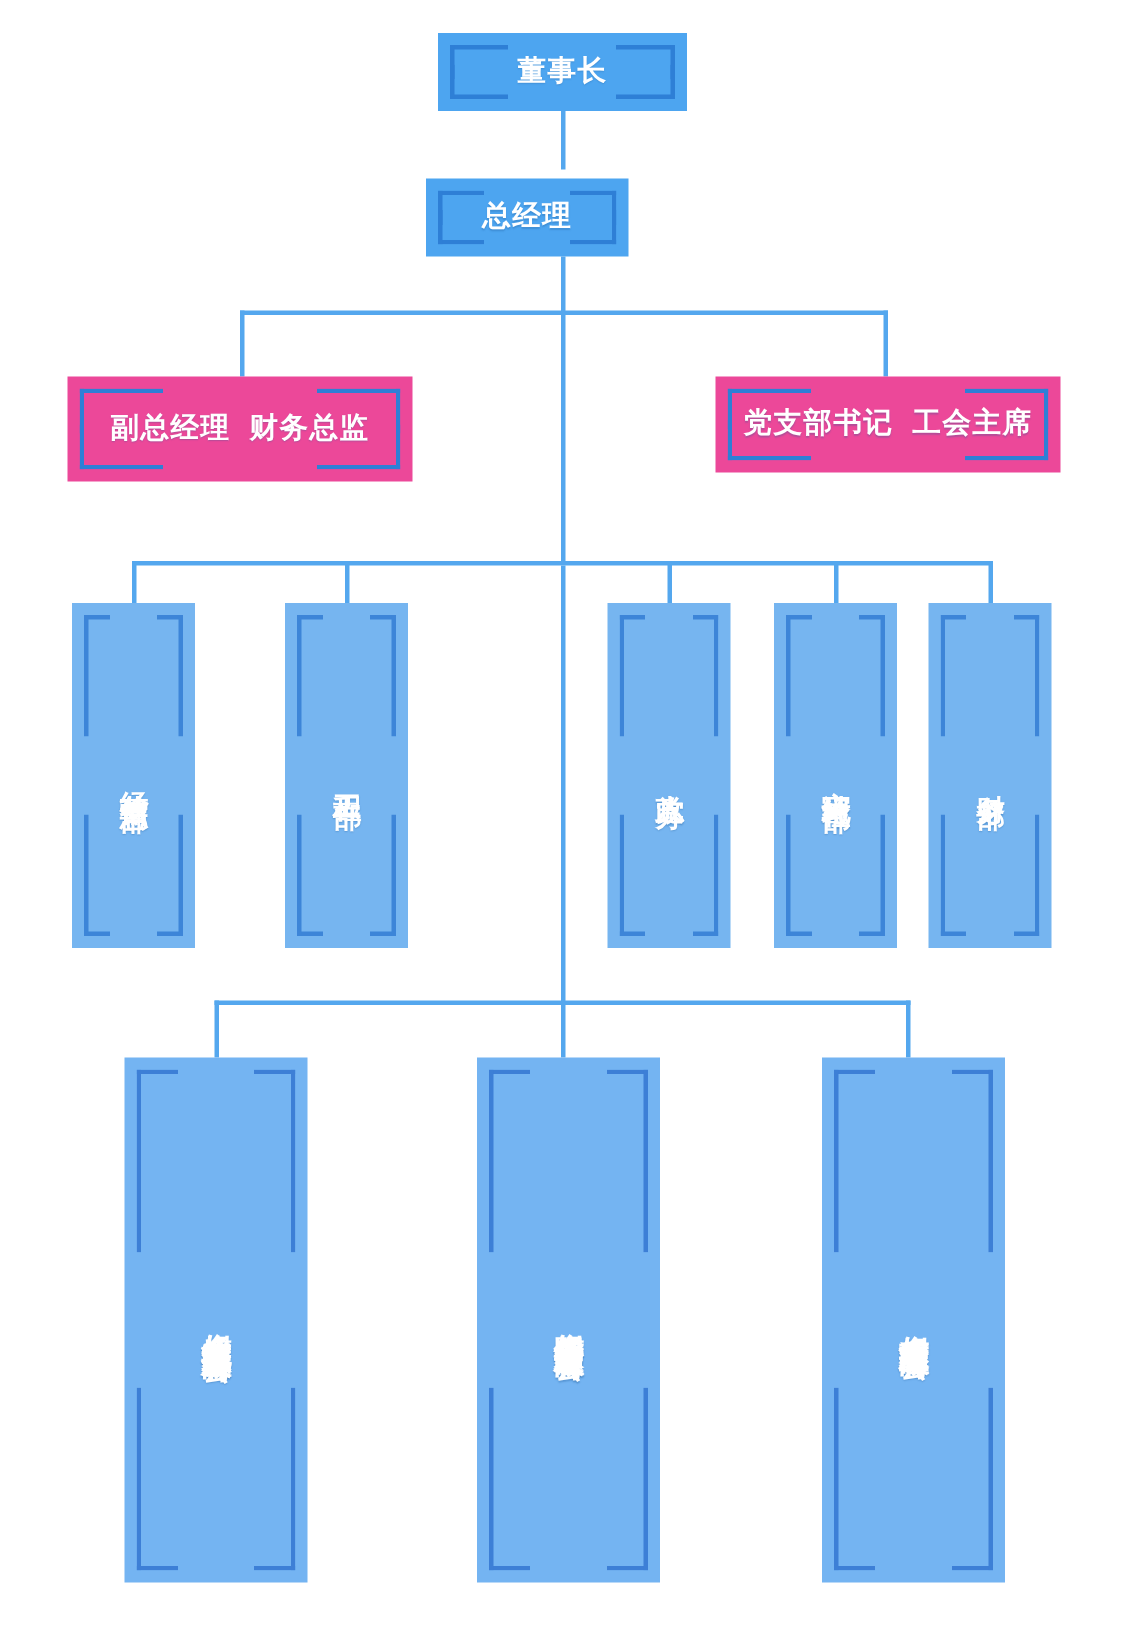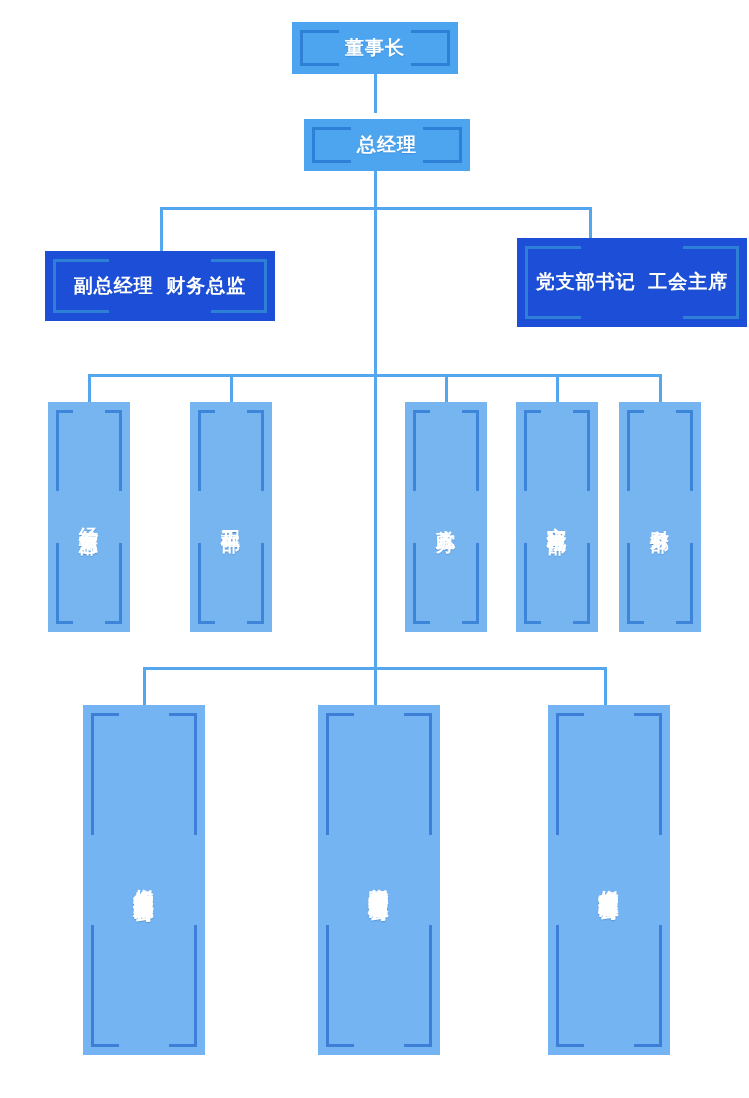--- a/index.html
+++ b/index.html
@@ -81,21 +81,21 @@
   .node.exec {
     background: #4da5f0;
     --bk: #2e7fd6;
     font-size: 19px;
   }
   .node.exec::before,
   .node.exec::after { height: 38%; }
 
   
   .node.officer {
-    background: #1d4ed8;
+    background: #ec4899;
     --bk: #2e7fd6;
     font-size: 19px;
     white-space: pre;
   }
   .node.officer::before,
   .node.officer::after { height: 38%; }
 
   
   .node.dept {
     background: #76b5f0;
@@ -145,29 +145,29 @@
   <div class="line v" style="left:374px; top:377px; height:328px;"></div>
 
   <div class="line h" style="left:143px; top:667px; width:464px;"></div>
   <div class="line v" style="left:143px; top:667px; height:38px;"></div>
   <div class="line v" style="left:604px; top:667px; height:38px;"></div>
 
   <div class="node exec" style="left:292px; top:22px; width:166px; height:52px;">
     <span class="label">董事长</span>
   </div>
 
-  <div class="node exec" style="left:304px; top:119px; width:166px; height:52px;text-align:center;">
+  <div class="node exec" style="left:284px; top:119px; width:135px; height:52px;text-align:center;">
     <span class="label">总经理</span>
   </div>
 
   <div class="node officer" style="left:45px; top:251px; width:230px; height:70px;">
     <span class="label">副总经理  财务总监</span>
   </div>
 
-  <div class="node officer" style="left:477px; top:238px; width:230px; height:89px;margin-left:40px;">
+  <div class="node officer" style="left:477px; top:251px; width:230px; height:64px;">
     <span class="label">党支部书记  工会主席</span>
   </div>
 
   <div class="node dept" style="left:48px; top:402px; width:82px; height:230px;">
     <span class="vtext">经营信息部</span>
   </div>
 
   <div class="node dept" style="left:190px; top:402px; width:82px; height:230px;">
     <span class="vtext">工程部</span>
   </div>

